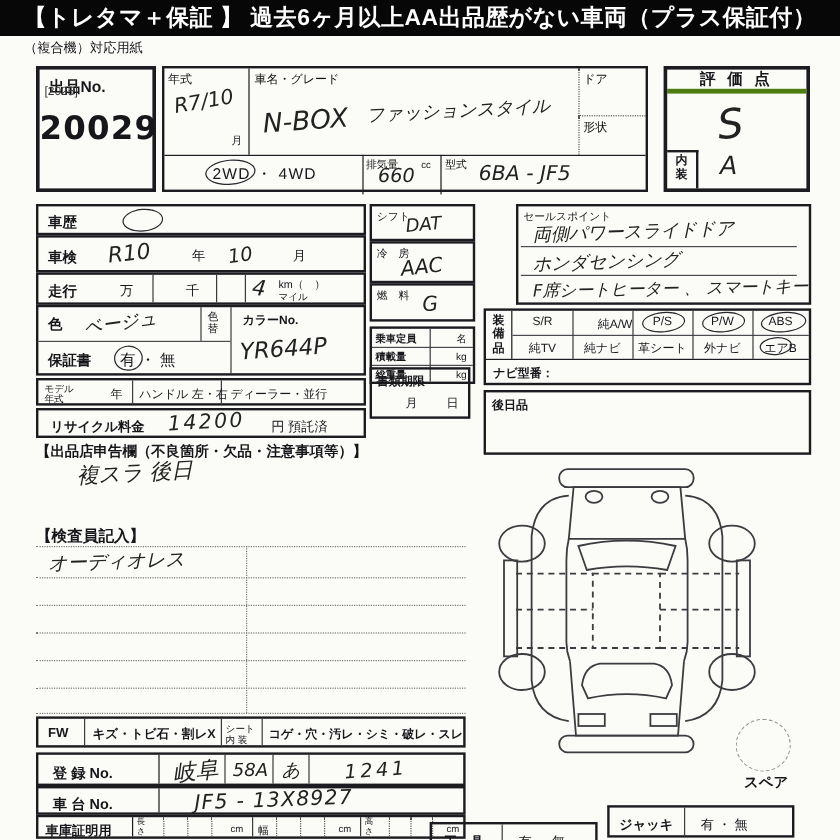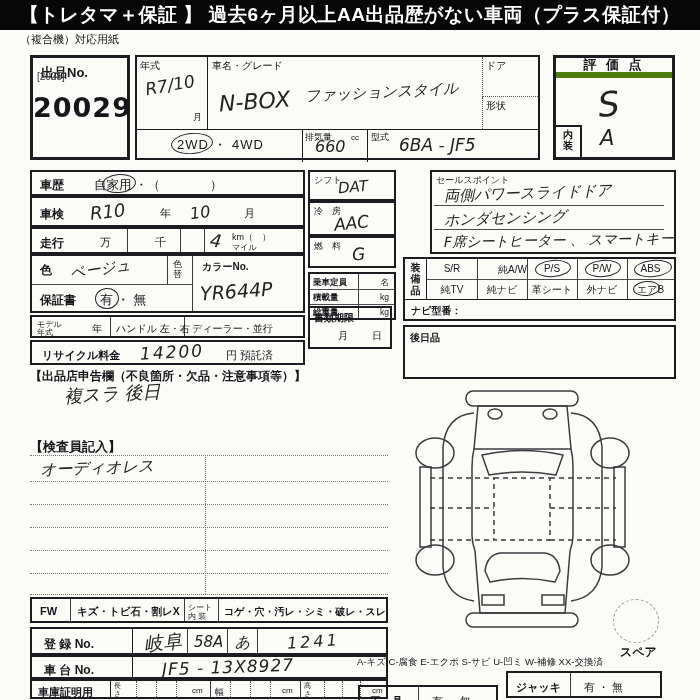--- a/index.html
+++ b/index.html
@@ -64,33 +64,32 @@
     <span class="abs" style="left:40px;top:79px;font-size:13px;letter-spacing:1px">2WD ・ 4WD</span>
     <span class="mark" style="left:34px;top:76px;width:42px;height:21px"></span>
     <span class="lbl abs" style="left:168px;top:74px;font-size:9px">排気量</span>
     <span class="hw abs" style="left:178px;top:80px;font-size:16px">660</span>
     <span class="abs" style="left:214px;top:76px;font-size:8px">cc</span>
     <span class="lbl abs" style="left:234px;top:74px;font-size:9px">型式</span>
     <span class="hw abs" style="left:262px;top:78px;font-size:17px">6BA - JF5</span>
   </div>
 
   <div class="bx bx3" style="left:553px;top:55px;width:122px;height:105px">
-    <div class="abs" style="left:0;top:0;width:100%;height:20px;border-bottom:6px solid #4d7c0f;display:flex;align-items:center;justify-content:center">
+    <div class="abs" style="left:0;top:0;width:100%;height:20px;border-bottom:4px solid #4d7c0f;display:flex;align-items:center;justify-content:center">
       <span style="font-size:13px;font-weight:bold;letter-spacing:3px">評 価 点</span>
     </div>
     <span class="hw abs" style="left:42px;top:26px;font-size:34px;transform:rotate(-6deg)">S</span>
     <div class="abs" style="left:0;top:67px;width:26px;height:32px;border-top:2px solid #1b1b20;border-right:2px solid #1b1b20">
       <span class="stack abs" style="left:7px;top:2px;font-size:10px;font-weight:bold">内装</span>
     </div>
     <span class="hw abs" style="left:44px;top:68px;font-size:21px">A</span>
   </div>
 
   <div class="bx" style="left:30px;top:170px;width:275px;height:26px">
     <span class="abs" style="left:8px;top:5px;font-size:12px;font-weight:bold">車歴</span>
-    <span class="abs" style="left:62px;top:5px;font-size:12.5px">自家用 ・（　　　　）</span>
     <span class="mark" style="left:70px;top:2px;width:34px;height:19px"></span>
   </div>
 
   <div class="bx" style="left:30px;top:196px;width:275px;height:31px">
     <span class="abs" style="left:8px;top:8px;font-size:12px;font-weight:bold">車検</span>
     <span class="hw abs" style="left:58px;top:3px;font-size:18px;transform:rotate(-6deg)">R10</span>
     <span class="abs" style="left:128px;top:8px;font-size:11px">年</span>
     <span class="hw abs" style="left:158px;top:5px;font-size:16px;transform:rotate(-8deg)">10</span>
     <span class="abs" style="left:212px;top:8px;font-size:11px">月</span>
   </div>
@@ -297,21 +296,20 @@
     <div class="dash-cell" style="left:238px;top:0;height:100%"></div>
     <span class="abs" style="left:250px;top:5px;font-size:8px">cm</span>
     <div class="vthin" style="left:268px;top:0;height:100%"></div>
     <span class="stack abs" style="left:272px;top:1px;font-size:7px">高さ</span>
     <div class="dash-cell" style="left:292px;top:0;height:100%"></div>
     <div class="dash-cell" style="left:310px;top:0;height:100%"></div>
     <div class="dash-cell" style="left:328px;top:0;height:100%"></div>
     <span class="abs" style="left:340px;top:5px;font-size:8px">cm</span>
   </div>
 
-  <span class="abs" style="left:357px;top:656px;font-size:9.5px;white-space:nowrap">A-キズ  C-腐食  E-エクボ  S-サビ  U-凹ミ  W-補修  XX-交換済</span>
   <div class="bx" style="left:358px;top:685px;width:140px;height:17px">
     <span class="abs" style="left:10px;top:7px;font-size:11px;font-weight:bold">工　具</span>
     <div class="vthin" style="left:58px;top:0;height:100%"></div>
     <span class="abs" style="left:72px;top:7px;font-size:11px">有 ・ 無</span>
   </div>
   <div class="bx" style="left:506px;top:671px;width:156px;height:27px">
     <span class="abs" style="left:8px;top:7px;font-size:11px;font-weight:bold">ジャッキ</span>
     <div class="vthin" style="left:62px;top:0;height:100%"></div>
     <span class="abs" style="left:76px;top:7px;font-size:11px">有 ・ 無</span>
   </div>

